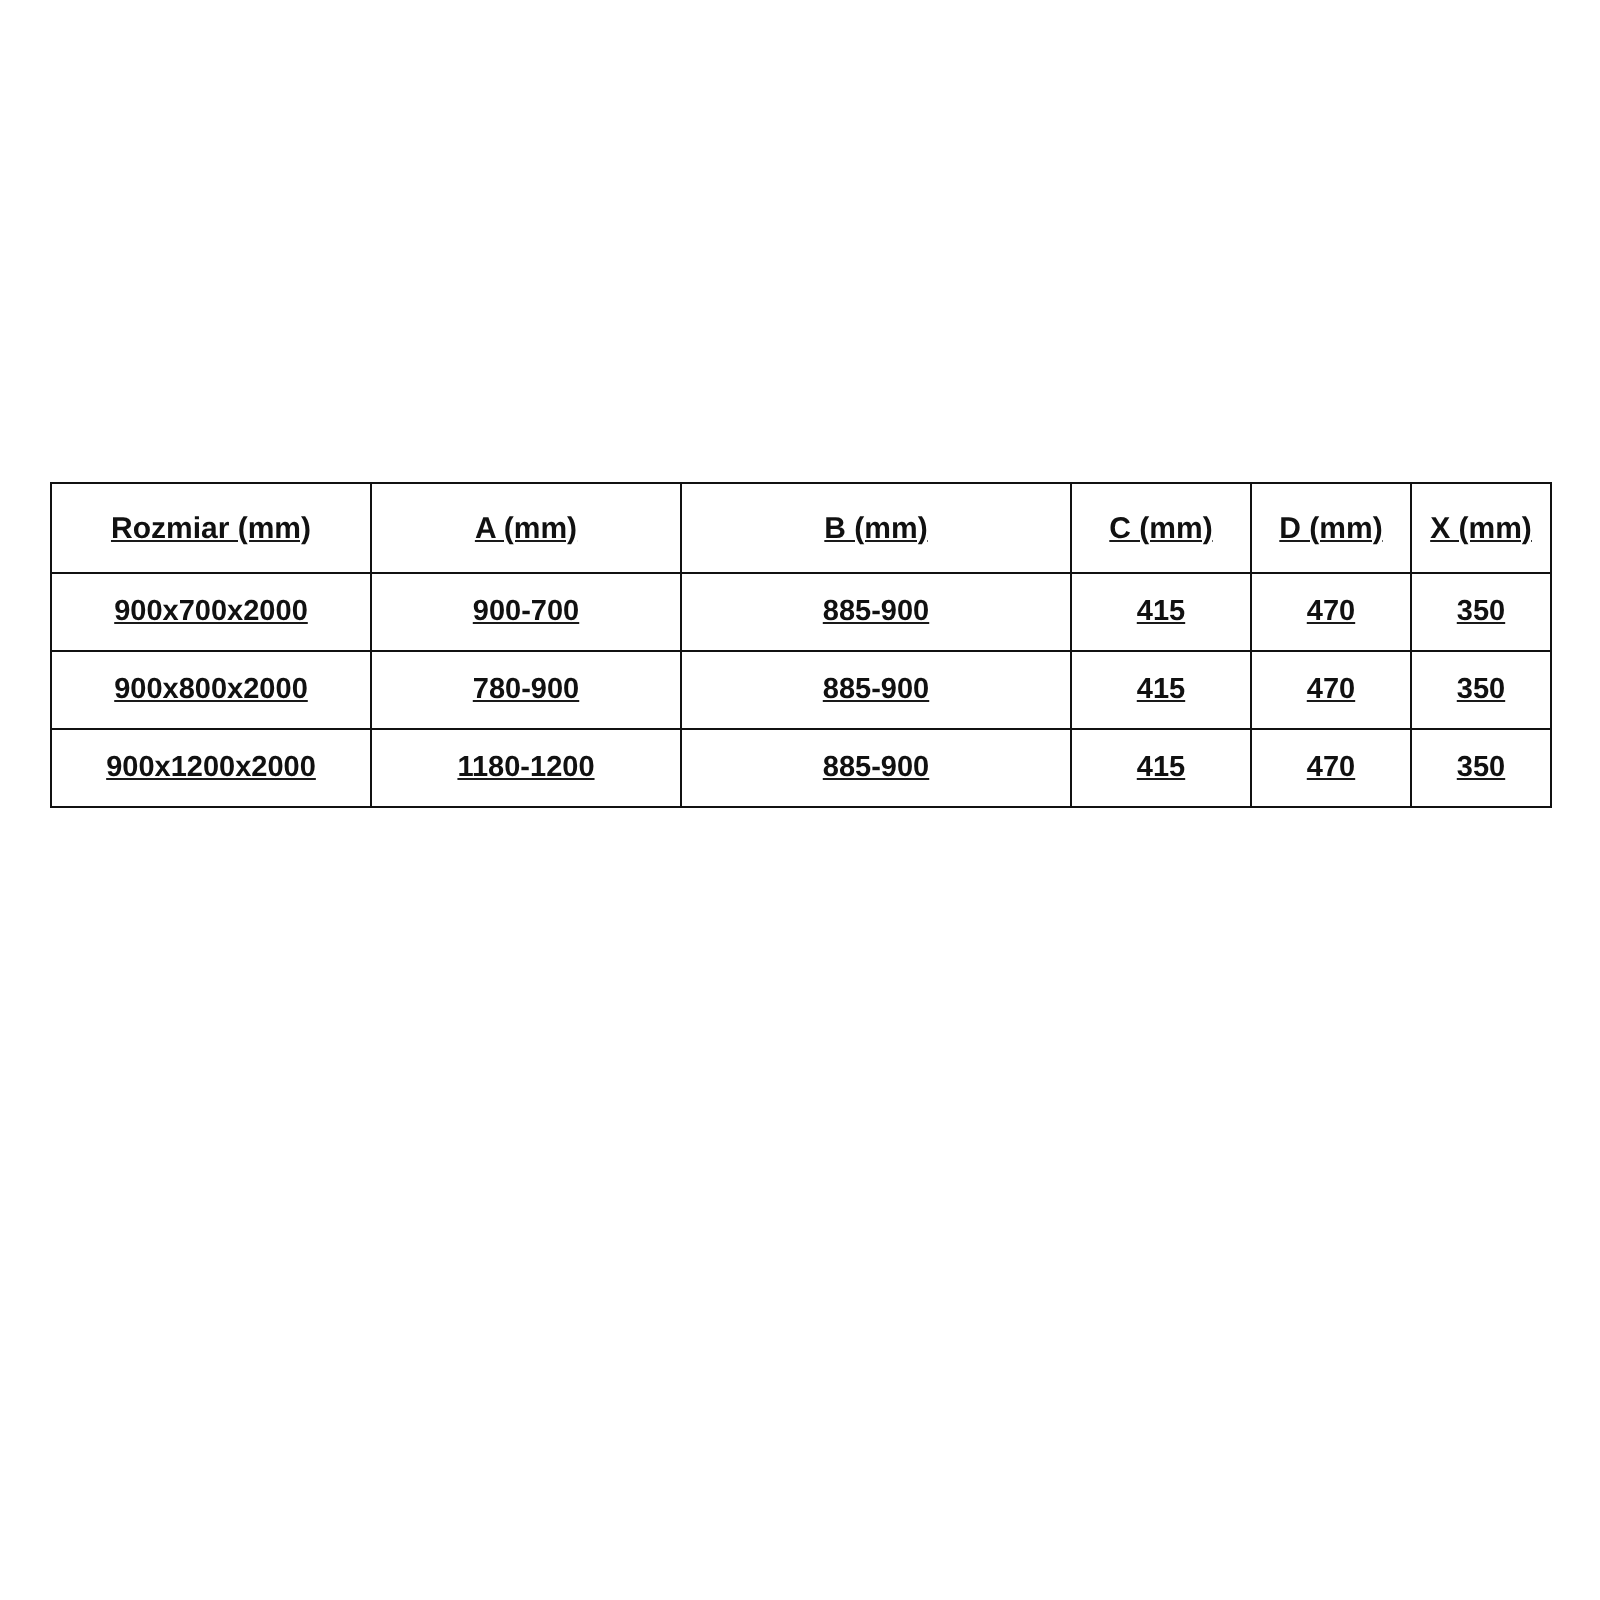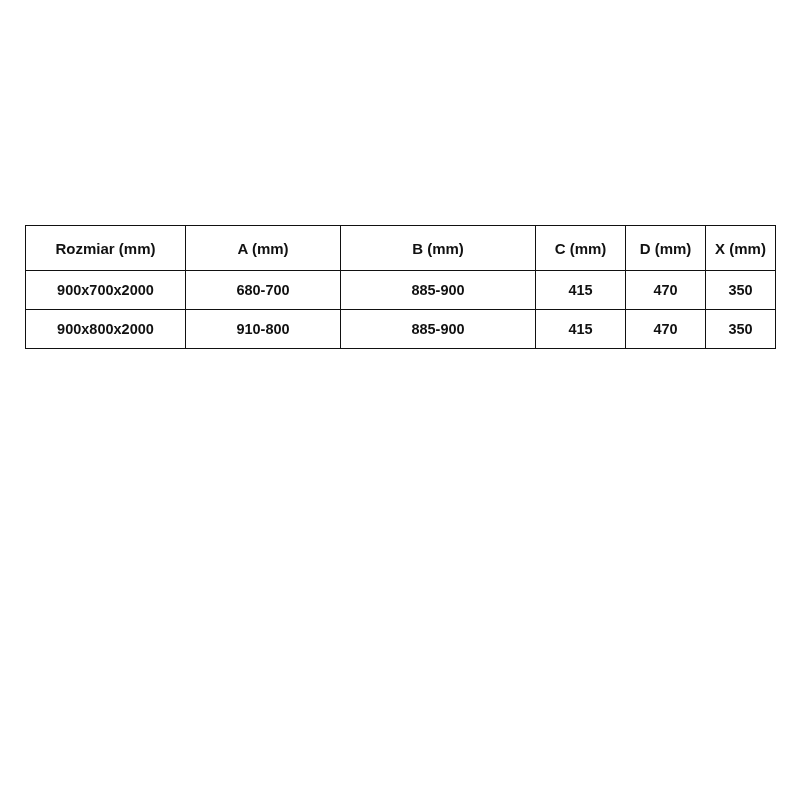--- a/index.html
+++ b/index.html
@@ -15,22 +15,23 @@
   }
   .page {
     position: relative;
     width: 800px;
     height: 800px;
     box-sizing: border-box;
   }
   .table-wrap {
     position: absolute;
     left: 25px;
-    top: 225px;
+    top: 241px;
     width: 750px;
+    text-decoration: underline;
   }
   table.spec {
     border-collapse: collapse;
     width: 750px;
     table-layout: fixed;
   }
   table.spec th,
   table.spec td {
     border: 1px solid #111111;
     text-align: center;
@@ -79,29 +80,37 @@
           <th class="h1">A (mm)</th>
           <th class="h2">B (mm)</th>
           <th class="h3">C (mm)</th>
           <th class="h4">D (mm)</th>
           <th class="h5">X (mm)</th>
         </tr>
       </thead>
       <tbody>
         <tr>
           <td class="d0">900x700x2000</td>
-          <td>680-700</td>
+          <td>900-700</td>
           <td>885-900</td>
           <td>415</td>
           <td>470</td>
           <td>350</td>
         </tr>
         <tr>
           <td class="d0">900x800x2000</td>
-          <td>910-800</td>
+          <td>780-900</td>
+          <td>885-900</td>
+          <td>415</td>
+          <td>470</td>
+          <td>350</td>
+        </tr>
+        <tr>
+          <td class="d0">900x1200x2000</td>
+          <td>1180-1200</td>
           <td>885-900</td>
           <td>415</td>
           <td>470</td>
           <td>350</td>
         </tr>
       </tbody>
     </table>
   </div>
 </div>
 

